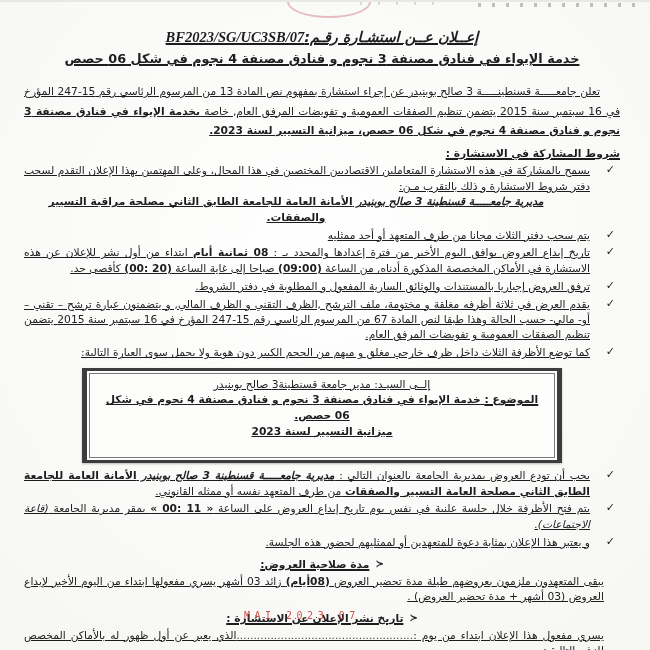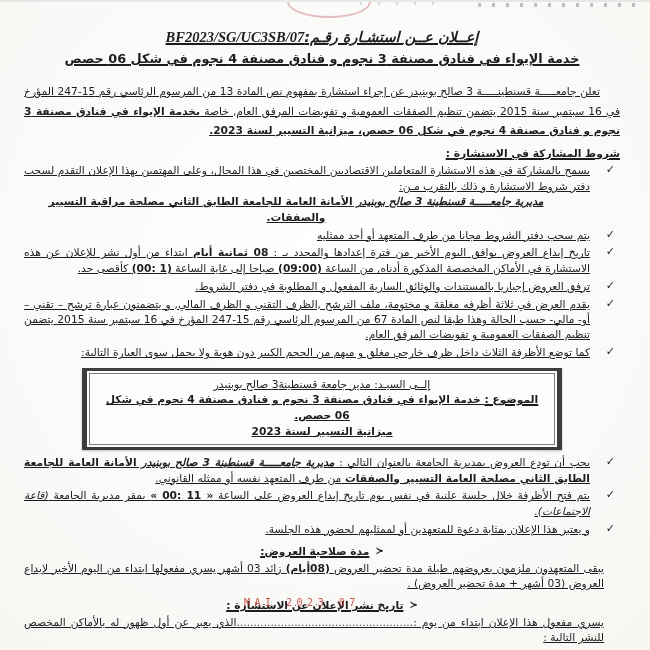--- a/index.html
+++ b/index.html
@@ -31,21 +31,21 @@
   
   .sec1-head{margin-top:5px;font-weight:bold;}
   .sec-title{text-decoration:underline;text-underline-offset:2px;font-weight:bold;}
   
   .check-list{margin-top:2px;}
   .check-item{position:relative;padding-right:30px;margin-top:2.5px;text-align:justify;}
   .check{position:absolute;right:5px;top:-1px;font-size:11px;}
   .sub-line{font-weight:bold;padding-right:22px;text-align:center;}
   
   .envelope{width:466px;margin:7px auto 5px;border:3px solid #3c3c3c;border-left-width:5px;border-right-width:5px;background:#fdfdfc;padding:2px;box-shadow:0 1px 2px rgba(0,0,0,.25);}
-  .env-inner{border:1px solid #7a7a7a;padding:3px 8px 5px;text-align:center;line-height:15.6px;}
+  .env-inner{border:1px solid #7a7a7a;padding:3px 8px 18px;text-align:center;line-height:15.6px;}
   
   .sec-block{margin-top:7px;position:relative;}
   .sec-head-row{font-weight:bold;text-align:center;}
   .sec-marker{display:inline-block;margin-left:6px;font-size:10px;transform:translateY(-1px);}
   .sec-para{text-align:justify;padding-right:16px;margin-top:1px;}
   .dots{color:#4a4a4a;letter-spacing:.5px;}
   .stamp-date{position:absolute;left:220px;top:-3px;color:#c8463c;opacity:.92;
     font-family:"DejaVu Sans Mono",monospace;font-size:10px;letter-spacing:4.5px;white-space:nowrap;}
 </style>
 </head>
@@ -71,25 +71,25 @@
       <span class="sec-title">شروط المشاركة في الاستشارة :</span>
     </div>
 
     <div class="check-list">
         <div class="check-item">
           <span class="check">✓</span>
           <div class="check-text"><span>يسمح بالمشاركة في هذه الاستشارة المتعاملين الاقتصاديين المختصين في هذا المجال، وعلى المهتمين بهذا الإعلان التقدم لسحب دفتر شروط الاستشارة و ذلك بالتقرب مـن:</span><div class="sub-line"><span class="b i">مديرية جامعـــــة قسنطينة 3 صالح بوبنيدر </span><span class="b">الأمانة العامة للجامعة الطابق الثاني مصلحة مراقبة التسيير والصفقات.</span></div></div>
         </div>
         <div class="check-item">
           <span class="check">✓</span>
-          <div class="check-text"><span>يتم سحب دفتر الشروط  مجانا  من طرف المتعهد أو أحد ممثليه</span></div>
+          <div class="check-text"><span>يتم سحب دفتر الثلاث  مجانا  من طرف المتعهد أو أحد ممثليه</span></div>
         </div>
         <div class="check-item">
           <span class="check">✓</span>
-          <div class="check-text"><span>تاريخ إيداع العروض يوافق اليوم الأخير من فترة إعدادها والمحدد بـ : </span><span class="b">08 ثمانية  أيام</span><span> ابتداء من أول نشر للإعلان عن هذه الاستشارة في الأماكن المخصصة المذكورة أدناه, من الساعة </span><span class="b">(09:00)</span><span> صباحا إلى غاية الساعة </span><span class="b ltr">(00: 1)</span><span> كأقصى حد.</span></div>
+          <div class="check-text"><span>تاريخ إيداع العروض يوافق اليوم الأخير من فترة إعدادها والمحدد بـ : </span><span class="b">08 ثمانية  أيام</span><span> ابتداء من أول نشر للإعلان عن هذه الاستشارة في الأماكن المخصصة المذكورة أدناه, من الساعة </span><span class="b">(09:00)</span><span> صباحا إلى غاية الساعة </span><span class="b ltr">(00: 20)</span><span> كأقصى حد.</span></div>
         </div>
         <div class="check-item">
           <span class="check">✓</span>
           <div class="check-text"><span>ترفق العروض إجباريا بالمستندات والوثائق السارية المفعول و المطلوبة في دفتر الشروط.</span></div>
         </div>
         <div class="check-item">
           <span class="check">✓</span>
           <div class="check-text"><span>يقدم العرض في ثلاثة أظرفه مغلقة و مختومة، ملف الترشح ,الظرف التقني و الظرف المالي, و يتضمنون عبارة ترشح – تقني – أو- مالي- حسب الحالة وهذا طبقا لنص المادة 67 من المرسوم الرئاسي رقم 15-247 المؤرخ في 16 سبتمبر سنة 2015 يتضمن تنظيم الصفقات العمومية و تفويضات المرفق العام.</span></div>
         </div>
         <div class="check-item">

